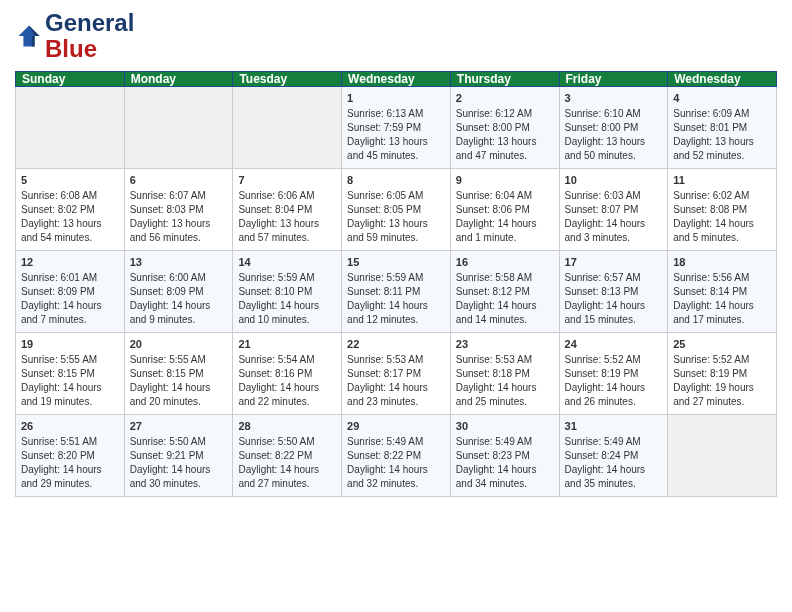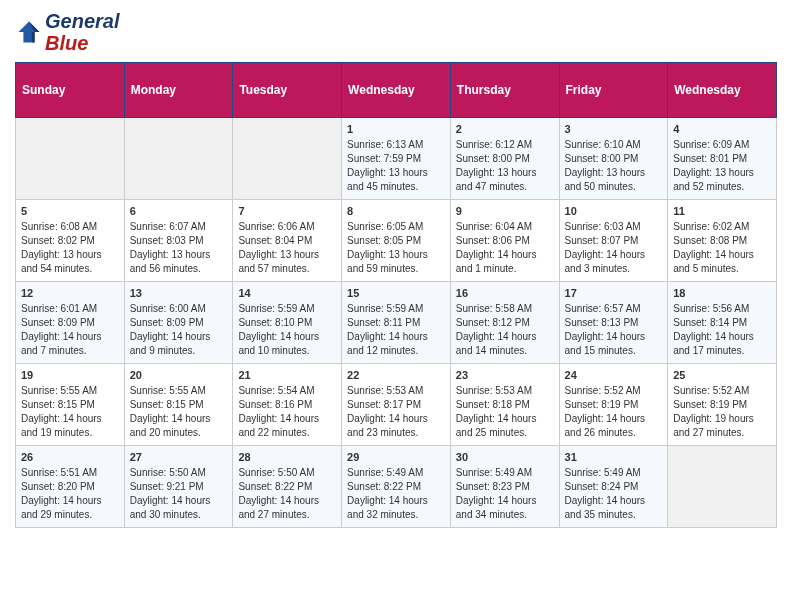--- a/index.html
+++ b/index.html
@@ -18,25 +18,24 @@
       display: flex;
       align-items: flex-start;
       justify-content: space-between;
       margin-bottom: 8px;
     }
     .logo {
       display: flex;
       align-items: center;
     }
     .logo-text {
-      font-size: 20px;
+      font-size: 24px;
       font-weight: bold;
       color: #1a3a6b;
       line-height: 1.1;
-      font-style: italic;
     }
     .logo-icon {
       width: 28px;
       height: 28px;
       margin-right: 2px;
     }
     .title-block {
       text-align: right;
     }
     .month-title {
@@ -47,24 +46,24 @@
     .location {
       font-size: 14px;
       color: #333;
     }
     .calendar-table {
       width: 100%;
       border-collapse: collapse;
       font-size: 10.5px;
     }
     .calendar-table thead tr th {
-      background: #be185d;
+      background: #15803d;
       color: #fff;
       text-align: left;
-      padding: 20px 6px;
+      padding: 0 6px;
       font-size: 12px;
       font-weight: bold;
       border: 1px solid #1e4a8a;
     }
     .calendar-table tbody tr td {
       vertical-align: top;
       border: 1px solid #ccc;
       padding: 4px 5px;
       min-width: 100px;
       height: 82px;

